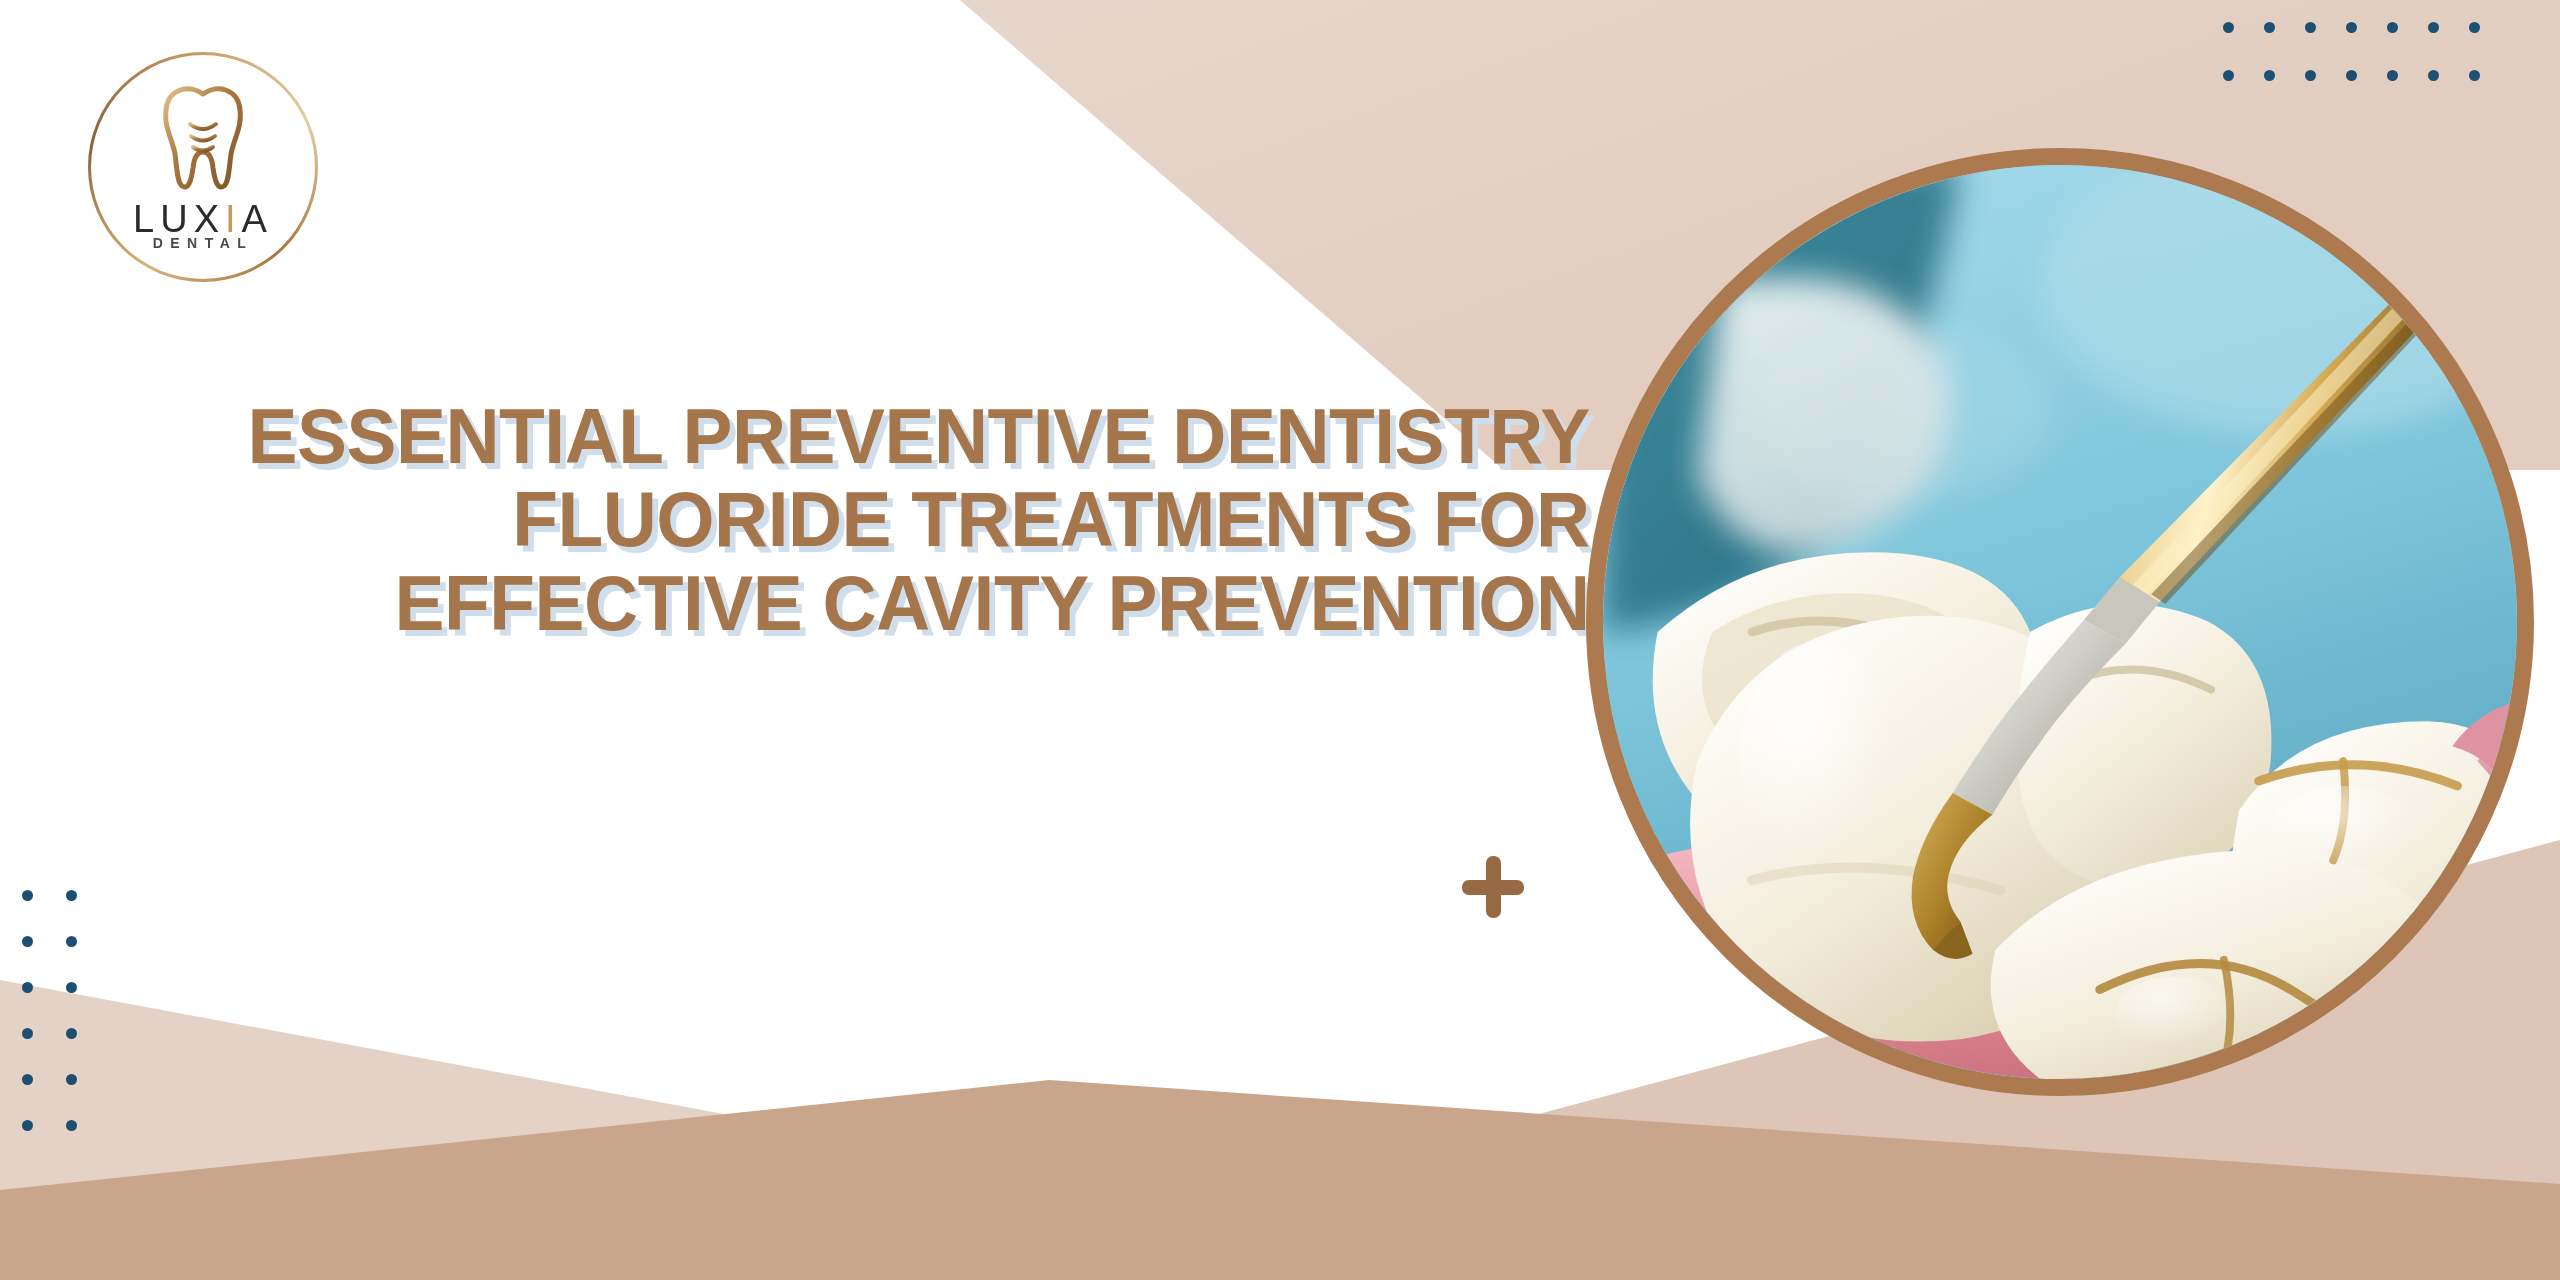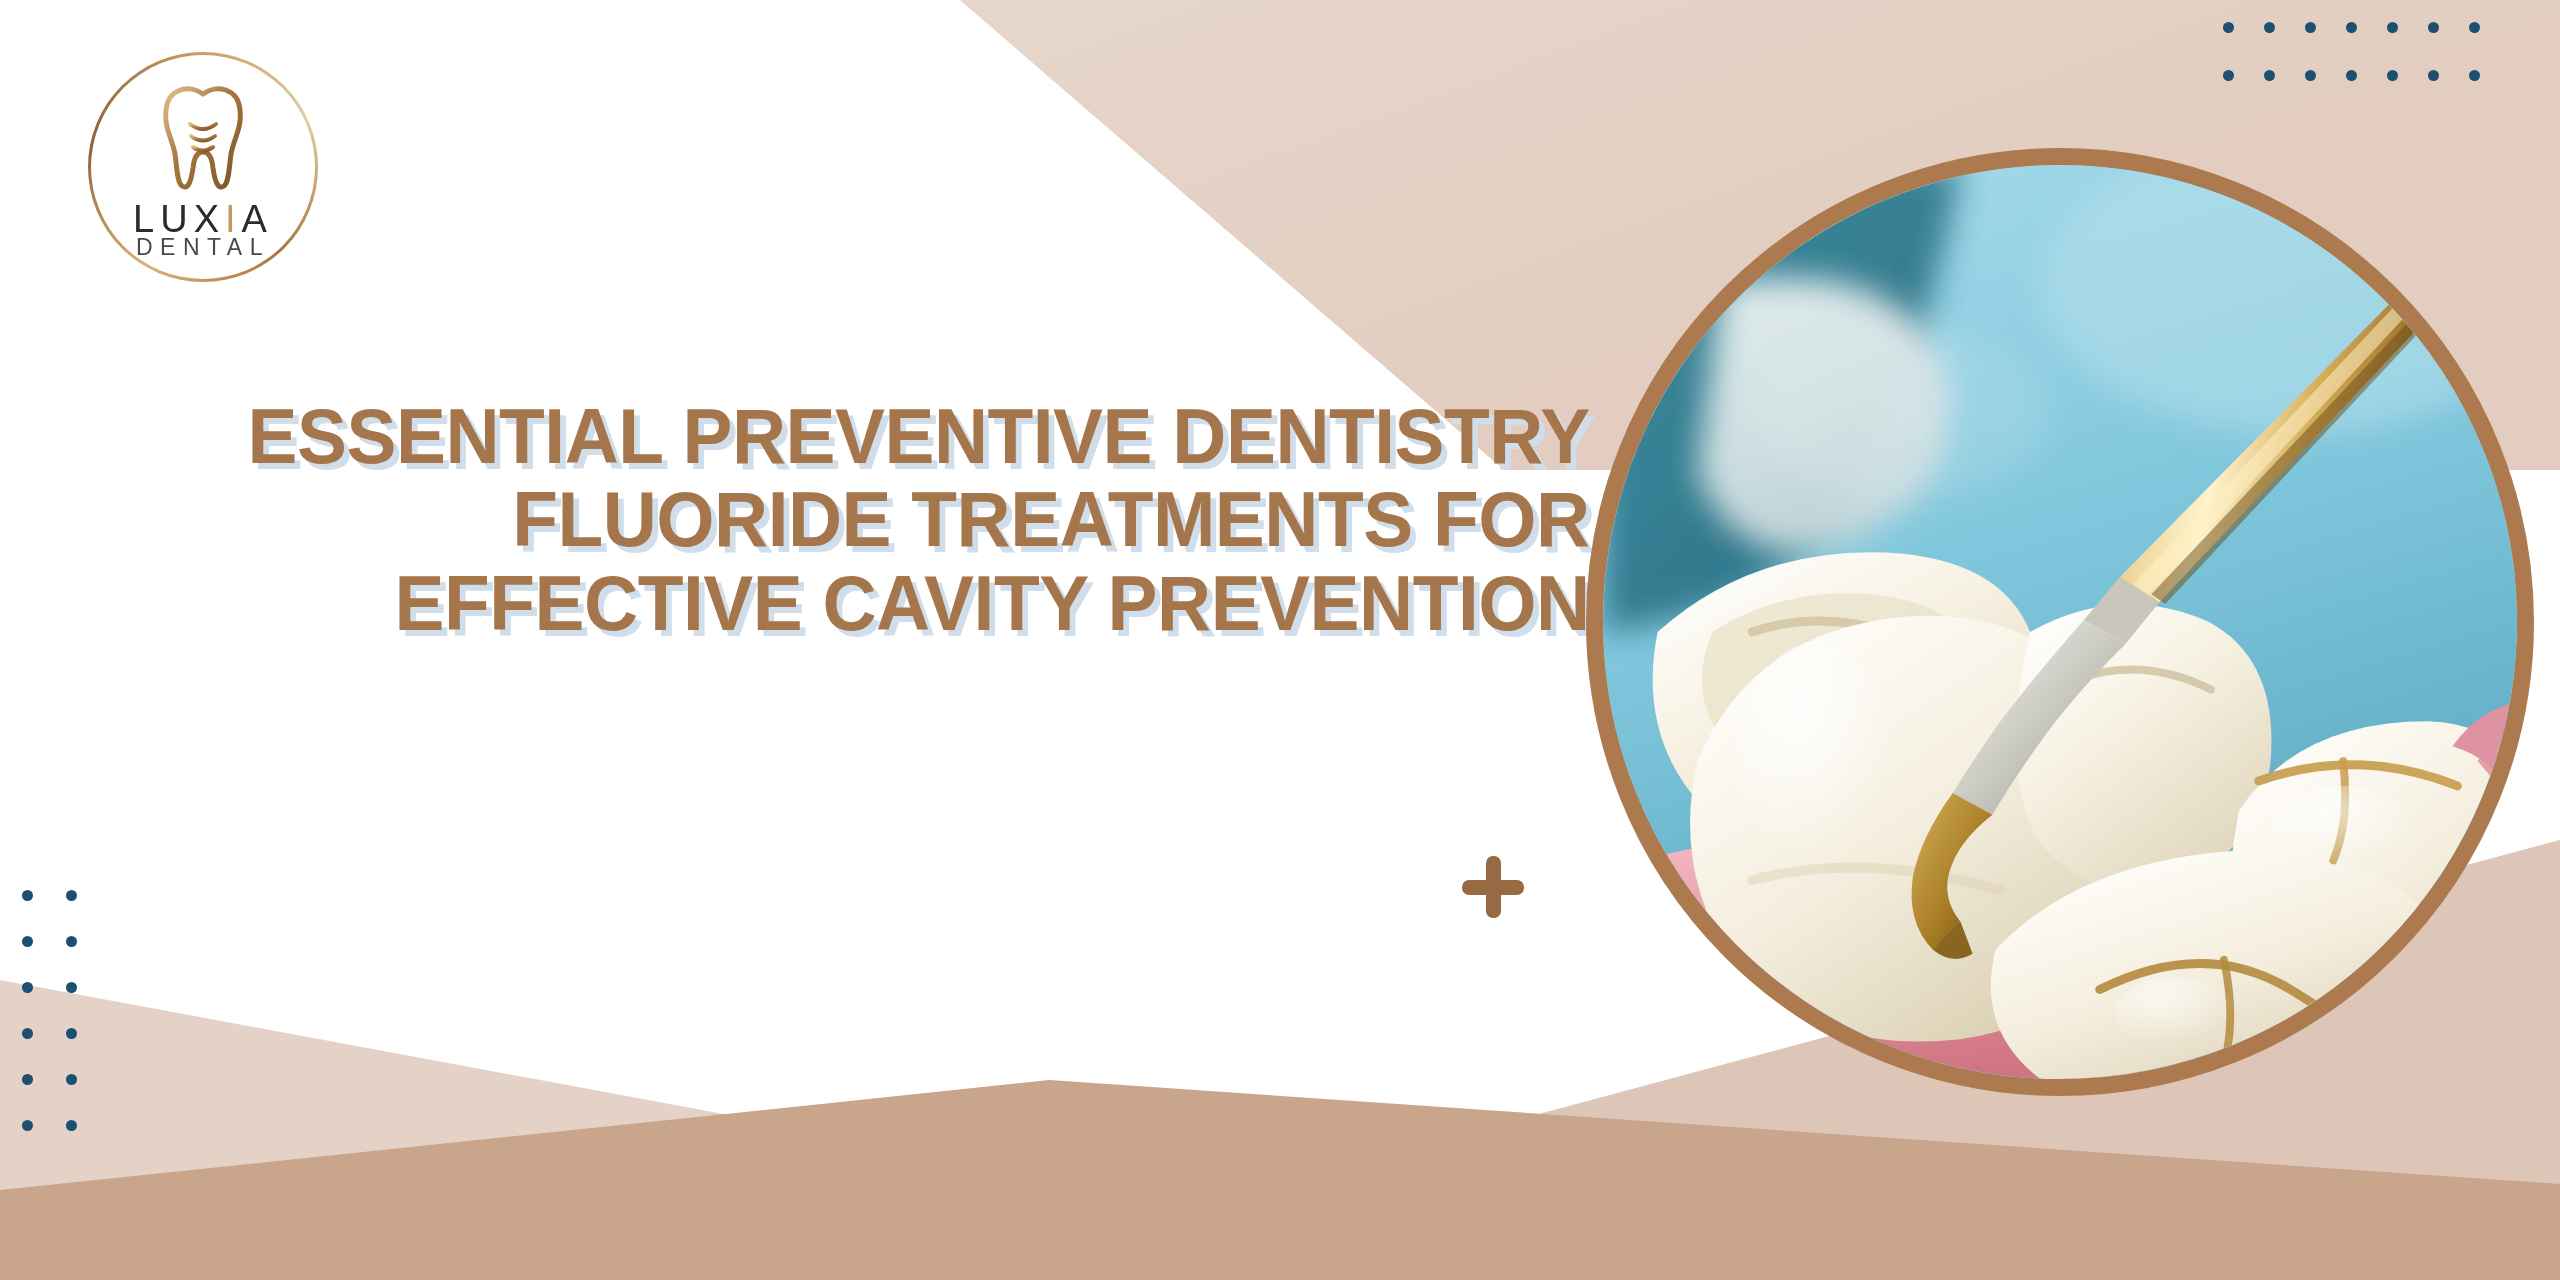--- a/index.html
+++ b/index.html
@@ -90,23 +90,23 @@
     letter-spacing:6px;
     font-weight:400;
     color:#2b2b2b;
     line-height:1;
   }
   .logo-word .x { color:#c49a5f; }
   .logo-sub {
     position:absolute;
     left:0; right:0; top:184px;
     text-align:center;
-    font-size:23px;
+    font-size:14px;
     letter-spacing:7.5px;
-    font-weight:400;
+    font-weight:700;
     color:#4a4a4a;
     line-height:1;
   }
 
   
   .headline {
     position:absolute;
     left:92px; top:395px;
     width:1560px;
     text-align:right;

